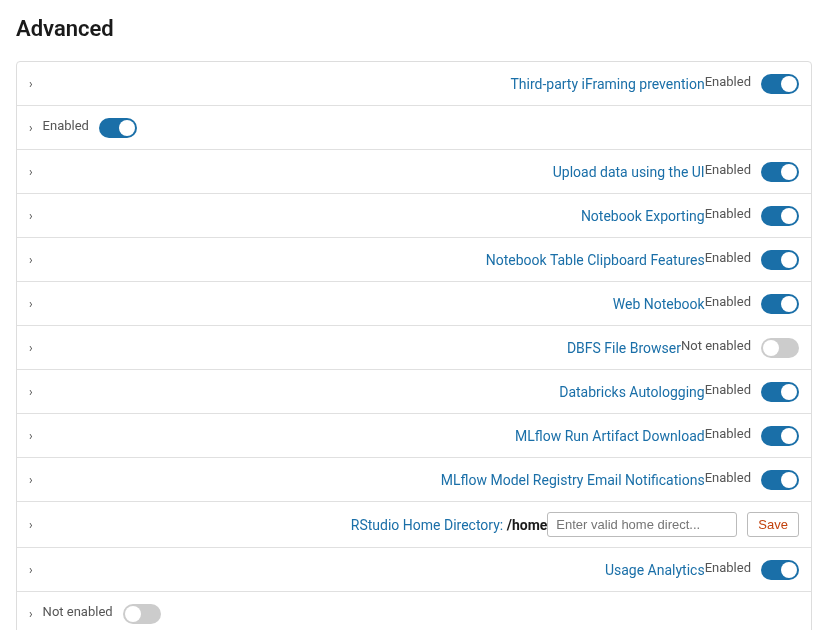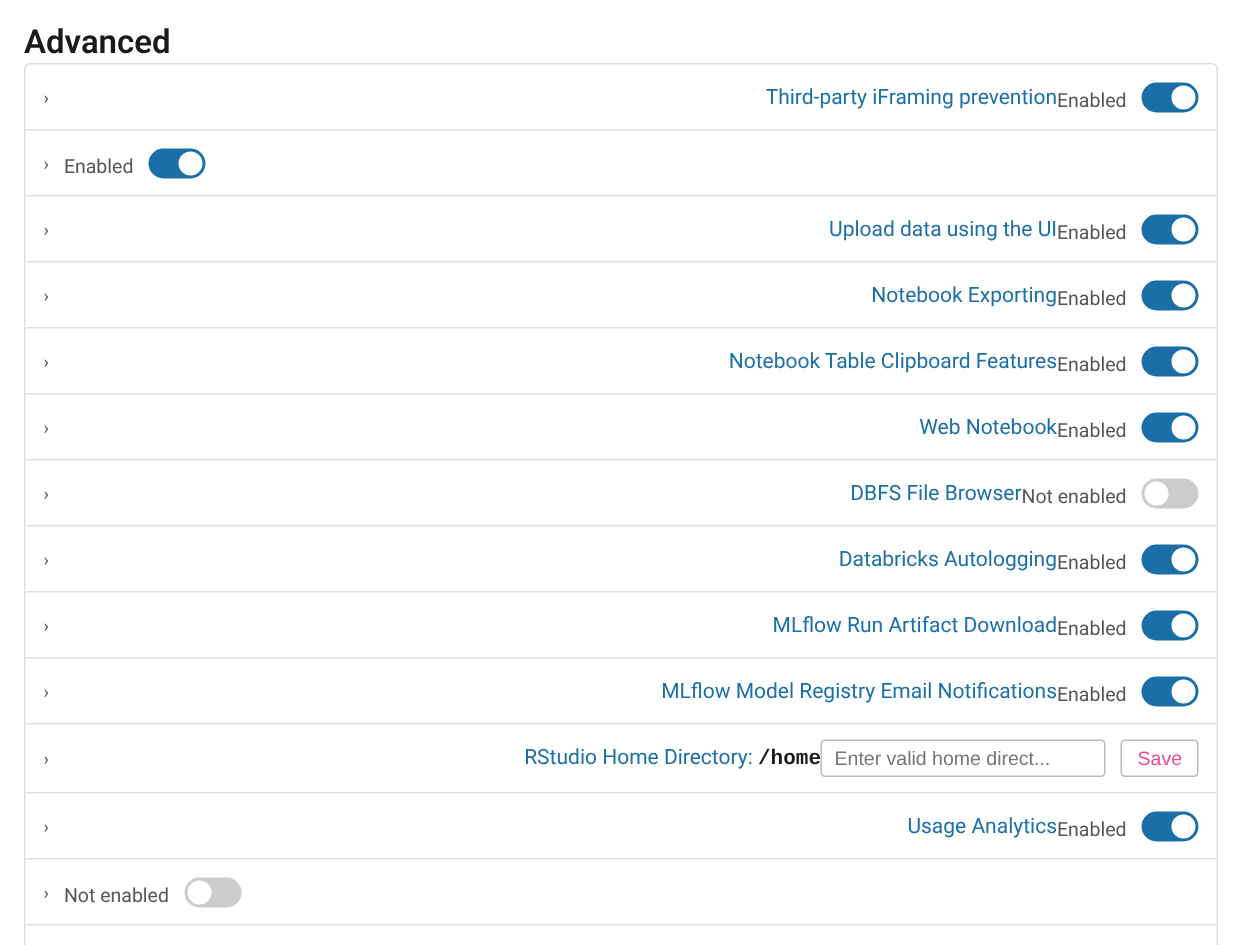--- a/index.html
+++ b/index.html
@@ -7,21 +7,21 @@
       font-family: -apple-system, BlinkMacSystemFont, 'Segoe UI', Roboto, sans-serif;
       font-size: 14px;
       background: #fff;
       color: #333;
       padding: 16px;
     }
     h1 {
       font-size: 22px;
       font-weight: 600;
       color: #1a1a1a;
-      margin-bottom: 1px;
+      margin-bottom: 20px;
     }
     .settings-table {
       width: 100%;
       border: 1px solid #ddd;
       border-radius: 4px;
       overflow: hidden;
     }
     .setting-row {
       display: flex;
       align-items: center;
@@ -41,25 +41,24 @@
     }
     .setting-label {
       color: #1a6fa8;
       flex: 1;
       cursor: pointer;
       text-align: right;
     }
     .setting-label .bold {
       font-weight: 700;
       color: #1a1a1a;
-      font-family: Liberation Mono, monospace;
     }
     .setting-right {
       display: flex;
-      align-items: flex-end;
+      align-items: flex-start;
       gap: 10px;
       flex-shrink: 0;
     }
     .status-text {
       font-size: 13px;
       color: #555;
     }
     
     .toggle {
       position: relative;
@@ -110,21 +109,21 @@
       width: 190px;
       outline: none;
     }
     .save-btn {
       background: #fff;
       border: 1px solid #bbb;
       border-radius: 3px;
       padding: 4px 10px;
       font-size: 13px;
       cursor: pointer;
-      color: #ec4899;
+      color: #c2410c;
     }
   </style>
 </head>
 <body>
 
 <h1>Advanced</h1>
 
 <div class="settings-table">
 <div class="setting-row">
       <span class="chevron">›</span>

